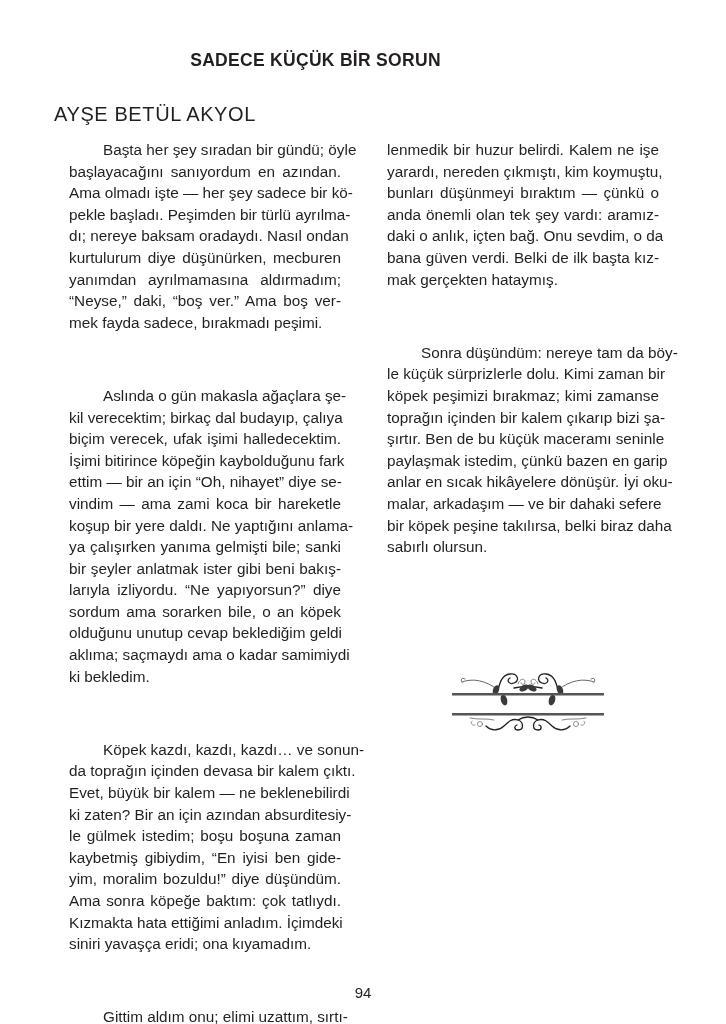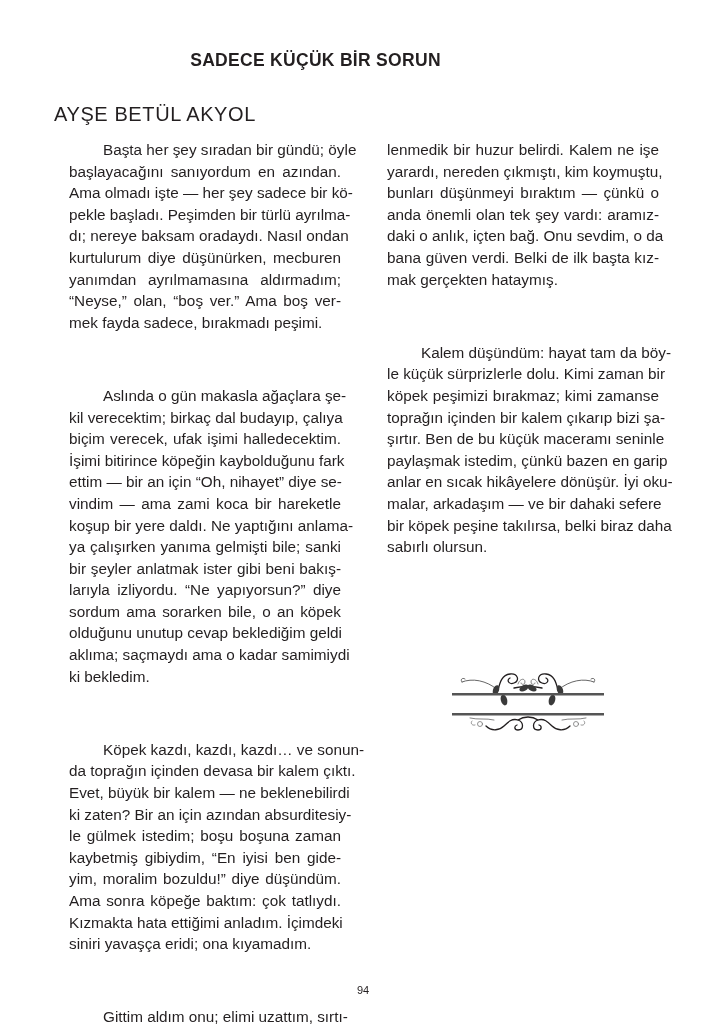--- a/index.html
+++ b/index.html
@@ -64,41 +64,41 @@
       top: 672px;
       width: 152px;
       height: 64px;
     }
     .page-number {
       position: absolute;
       top: 984px;
       left: 0;
       width: 726px;
       text-align: center;
-      font-size: 11px;
+      font-size: 15px;
       color: #231f20;
     }
   </style>
 </head>
 <body>
 
 <div class="page-title">SADECE KÜÇÜK BİR SORUN</div>
 <div class="author">AYŞE BETÜL AKYOL</div>
 
 <div class="column col-left">
 
   <p class="para">
     <span class="ln indent">Başta her şey sıradan bir gündü; öyle</span>
     <span class="ln">başlayacağını sanıyordum en azından.</span>
     <span class="ln">Ama olmadı işte — her şey sadece bir kö-</span>
     <span class="ln">pekle başladı. Peşimden bir türlü ayrılma-</span>
     <span class="ln">dı; nereye baksam oradaydı. Nasıl ondan</span>
     <span class="ln">kurtulurum diye düşünürken, mecburen</span>
     <span class="ln">yanımdan ayrılmamasına aldırmadım;</span>
-    <span class="ln">“Neyse,” olan, “boş ver.” Ama boş ver-</span>
+    <span class="ln">“Neyse,” daki, “boş ver.” Ama boş ver-</span>
     <span class="ln last">mek fayda sadece, bırakmadı peşimi.</span>
   </p>
   <div class="gap"></div>
 
   <p class="para">
     <span class="ln indent">Aslında o gün makasla ağaçlara şe-</span>
     <span class="ln">kil verecektim; birkaç dal budayıp, çalıya</span>
     <span class="ln">biçim verecek, ufak işimi halledecektim.</span>
     <span class="ln">İşimi bitirince köpeğin kaybolduğunu fark</span>
     <span class="ln">ettim — bir an için “Oh, nihayet” diye se-</span>
@@ -142,21 +142,21 @@
     <span class="ln">yarardı, nereden çıkmıştı, kim koymuştu,</span>
     <span class="ln">bunları düşünmeyi bıraktım — çünkü o</span>
     <span class="ln">anda önemli olan tek şey vardı: aramız-</span>
     <span class="ln">daki o anlık, içten bağ. Onu sevdim, o da</span>
     <span class="ln">bana güven verdi. Belki de ilk başta kız-</span>
     <span class="ln last">mak gerçekten hataymış.</span>
   </p>
   <div class="gap"></div>
 
   <p class="para">
-    <span class="ln indent">Kalem düşündüm: hayat tam da böy-</span>
+    <span class="ln indent">Sonra düşündüm: nereye tam da böy-</span>
     <span class="ln">le küçük sürprizlerle dolu. Kimi zaman bir</span>
     <span class="ln">köpek peşimizi bırakmaz; kimi zamanse</span>
     <span class="ln">toprağın içinden bir kalem çıkarıp bizi şa-</span>
     <span class="ln">şırtır. Ben de bu küçük maceramı seninle</span>
     <span class="ln">paylaşmak istedim, çünkü bazen en garip</span>
     <span class="ln">anlar en sıcak hikâyelere dönüşür. İyi oku-</span>
     <span class="ln">malar, arkadaşım — ve bir dahaki sefere</span>
     <span class="ln">bir köpek peşine takılırsa, belki biraz daha</span>
     <span class="ln last">sabırlı olursun.</span>
   </p>

